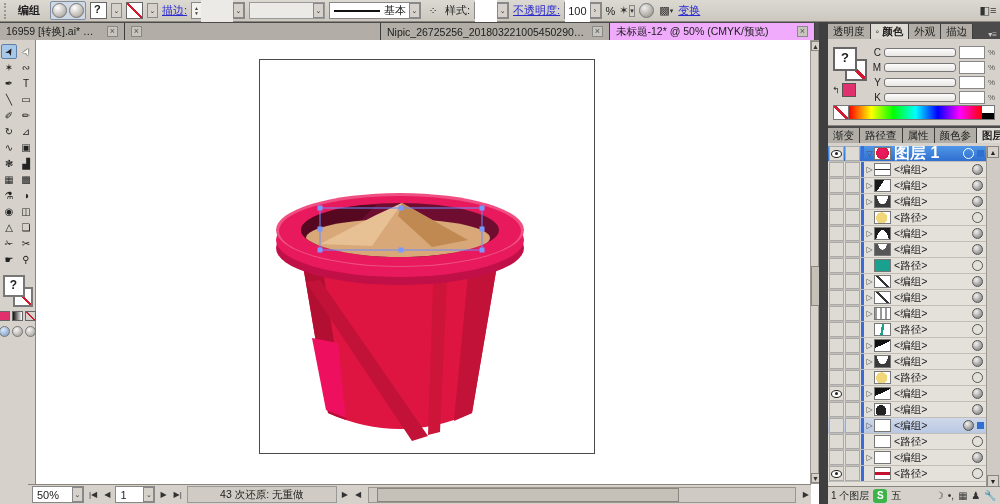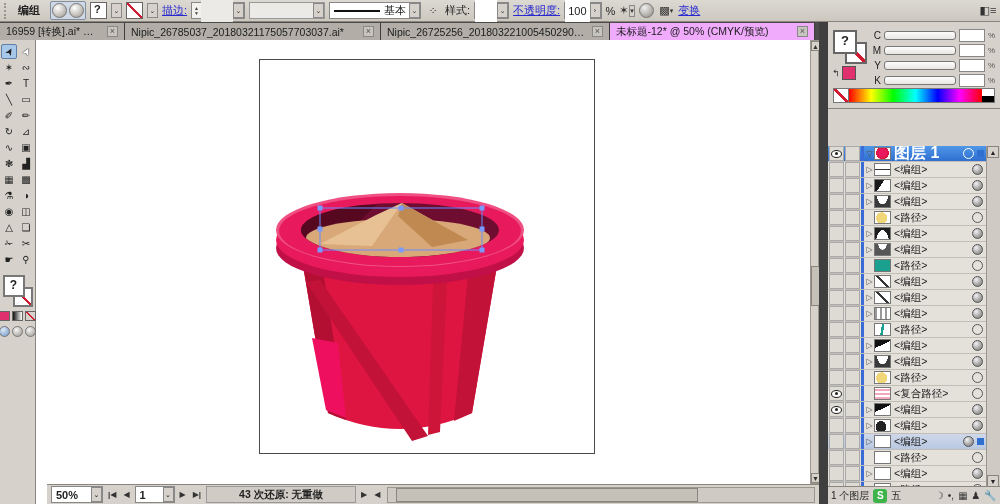--- a/index.html
+++ b/index.html
@@ -53,22 +53,22 @@
   
   #canvas{position:absolute;left:36px;top:40px;width:774px;height:444px;background:#ffffff;overflow:hidden;}
   #artboard{position:absolute;left:223px;top:19px;width:334px;height:393px;background:#fff;border:1px solid #4a4a4a;}
   #art-svg{position:absolute;left:0;top:0;}
   
   .sb{background:#d6d2cb;border:1px solid #9b978f;box-sizing:border-box;position:absolute;}
   .sb .arrow{position:absolute;background:#d6d2cb;border:1px solid #8a867e;color:#333;font-size:7px;display:flex;align-items:center;justify-content:center;}
   .sb .thumb{position:absolute;background:#c5c1b9;border:1px solid #8a867e;}
   #vscroll{left:810px;top:40px;width:9px;height:444px;}
   
-  #statusbar{position:absolute;left:47px;top:484px;width:783px;height:20px;background:#d6d2cb;border-top:1px solid #8a867e;
-             display:flex;align-items:center;gap:3px;padding-left:4px;box-sizing:border-box;font-weight:bold;}
+  #statusbar{position:absolute;left:28px;top:484px;width:783px;height:20px;background:#d6d2cb;border-top:1px solid #8a867e;
+             display:flex;align-items:center;gap:3px;padding-left:4px;box-sizing:border-box;}
   .status-combo{display:flex;align-items:center;border:1px solid #888;background:#fff;height:15px;padding-left:4px;}
   .navbtn{font-size:8px;color:#333;padding:0 2px;}
   #undo-field{border:1px solid #999;background:#d0ccc5;height:15px;display:flex;align-items:center;justify-content:center;
               width:148px;font-size:10.5px;}
   #hscroll{position:relative;flex:1;height:14px;background:#cfcbc4;border:1px solid #9b978f;margin:0 2px;}
   #hscroll .thumb{position:absolute;left:8px;top:0;width:300px;height:12px;}
   
   #dockdiv{position:absolute;left:819px;top:22px;width:9px;height:482px;background:#3f3f3f;}
   #panels{position:absolute;left:828px;top:22px;width:172px;height:482px;background:#d6d2cb;box-sizing:border-box;}
   .ptabs{height:16px;background:#4b4b4b;display:flex;align-items:flex-end;padding-top:1px;}
@@ -195,21 +195,20 @@
   </div>
 
   <div id="tabbar">
     <div class="tab-sliver"></div>
     <div id="doc-tabs" style="display:flex;">
         <div class="doc-tab" style="max-width: 112px; width: 112px;">
           <span style="overflow: hidden; text-overflow: ellipsis; flex: 1 1 0%;">16959 [转换].ai* @ 1...</span>
           <span class="close">×</span>
         </div>
         <div class="doc-tab" style="max-width: 243px; width: 243px;">
-          <span style="overflow: hidden; text-overflow: ellipsis; flex: 1 1 0%;">Nipic_26785037_20180321175057703037.ai*</span>
           <span class="close">×</span>
         </div>
         <div class="doc-tab" style="max-width: 216px; width: 216px;">
           <span style="overflow: hidden; text-overflow: ellipsis; flex: 1 1 0%;">Nipic_26725256_20180322100545029030.ai*</span>
           <span class="close">×</span>
         </div>
         <div class="doc-tab active" style="max-width: 192px; width: 192px;">
           <span style="overflow: hidden; text-overflow: ellipsis; flex: 1 1 0%;">未标题-12* @ 50% (CMYK/预览)</span>
           <span class="close">×</span>
         </div>
@@ -389,20 +388,27 @@
     <span class="navbtn">▶</span>
     <span class="navbtn">◀</span>
     <div id="hscroll">
       <div class="thumb sb-thumb" style="background:#c5c1b9;border:1px solid #8a867e;"></div>
     </div>
     <span class="navbtn">▶</span>
   </div>
 
   <div id="dockdiv"></div>
   <div id="panels">
+    <div class="ptabs" id="color-tabs">
+        <div class="ptab">透明度</div>
+        <div class="ptab active">◦ 颜色</div>
+        <div class="ptab">外观</div>
+        <div class="ptab">描边</div>
+        <span class="pmenu">▾≡</span>
+      </div>
 
     <div id="color-panel">
       <div id="cp-fs">
         <div id="cp-fill">?</div>
         <div id="cp-stroke">
             <span class="noneslash"></span>
           </div>
       </div>
       <div id="cp-last">
         <span class="arr">↰</span>
@@ -439,20 +445,27 @@
             <span class="noneslash"></span>
           </div>
         <div id="spec-bar"></div>
         <div id="spec-bw">
             <div style="background:#fff;"></div>
             <div style="background:#000;"></div>
           </div>
       </div>
     </div>
 
+    <div class="ptabs" id="layers-tabs">
+        <div class="ptab">渐变</div>
+        <div class="ptab">路径查</div>
+        <div class="ptab">属性</div>
+        <div class="ptab">颜色参</div>
+        <div class="ptab active">图层</div>
+      </div>
     <div id="layers-rows">
         <div class="lrow header">
           <span class="eyebox">
             <span class="eye"></span>
           </span>
           <span class="lockbox"></span>
           <span class="bluebar"></span>
           <span class="tri">▽</span>
           <span class="thumb t-bucket"></span>
           <span class="lname">图层 1</span>
@@ -576,31 +589,20 @@
           <span class="lname">&lt;编组&gt;</span>
           <span class="target ball"></span>
         </div>
         <div class="lrow">
           <span class="eyebox"></span>
           <span class="lockbox"></span>
           <span class="bluebar"></span>
           <span class="tri"></span>
           <span class="thumb t-yellow"></span>
           <span class="lname">&lt;路径&gt;</span>
-          <span class="target ring"></span>
-        </div>
-        <div class="lrow">
-          <span class="eyebox">
-            <span class="eye"></span>
-          </span>
-          <span class="lockbox"></span>
-          <span class="bluebar"></span>
-          <span class="tri"></span>
-          <span class="thumb t-pinklines"></span>
-          <span class="lname">&lt;复合路径&gt;</span>
           <span class="target ring"></span>
         </div>
         <div class="lrow">
           <span class="eyebox">
             <span class="eye"></span>
           </span>
           <span class="lockbox"></span>
           <span class="bluebar"></span>
           <span class="tri">▷</span>
           <span class="thumb t-flag"></span>

